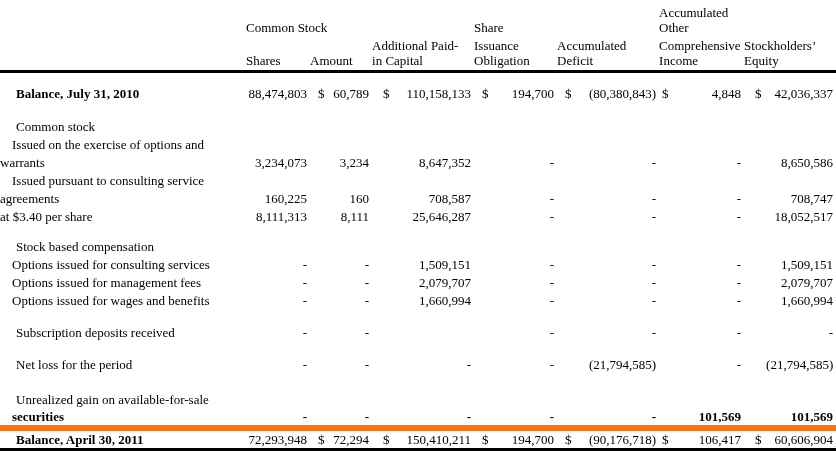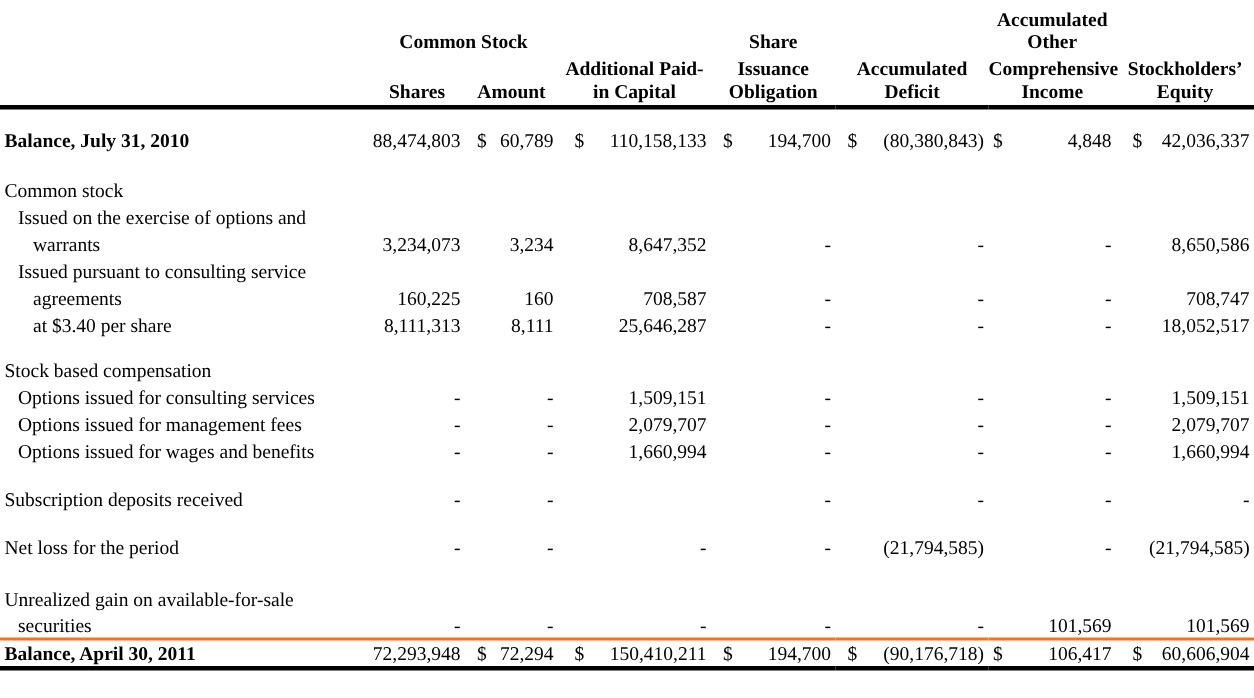--- a/index.html
+++ b/index.html
@@ -11,44 +11,44 @@
   }
   table.sse {
     border-collapse: collapse; table-layout: fixed;
     width: 836px;
   }
   td, th {
     padding: 0; margin: 0; white-space: nowrap; overflow: visible;
     font-weight: normal; vertical-align: bottom;
   }
   
-  thead th { font-weight: bold; text-align: center; line-height: 15px; padding-bottom: 2px; }
+  thead th { font-weight: normal; text-align: left; line-height: 15px; padding-bottom: 2px; }
   thead tr.ha { height: 37px; }
   thead tr.hb { height: 34px; }
   thead tr.hb > th, thead tr.hb > td { border-bottom: 3px solid #000; }
   
   tbody tr { height: 18px; }
   tbody td { line-height: 17px; }
   .lbl { text-align: left; }
-  .i0 { padding-left: 3px; margin-left: 36px; }
+  .i0 { padding-left: 16px; margin-left: 36px; }
   .i1 { padding-left: 12px; margin-top: 19px; }
-  .i2 { padding-left: 22px; }
+  .i2 { }
   .num { text-align: right; padding-right: 3px; }
   .dol { text-align: left; }
   .d1 { padding-left: 8px; }
   .d2 { padding-left: 11px; }
   .d3 { padding-left: 8px; }
   .d4 { padding-left: 8px; }
   .d5 { padding-left: 3px; }
   .d6 { padding-left: 11px; }
   tr.bold-row .lbl { font-weight: bold; }
   tr.sp12 { height: 12px; } tr.sp13 { height: 13px; } tr.sp14 { height: 14px; }
   tr.sp15 { height: 15px; } tr.sp17 { height: 17px; }
   tr.pre-final { height: 17px; }
-  tr.pre-final td { border-bottom: 2px solid #f97316; }
+  tr.pre-final td { border-bottom: 6px solid #f97316; font-weight: bold; }
   tr.final { height: 18px; }
   tr.final td { border-bottom: 3px solid #000; }
 </style>
 </head>
 <body>
 
 <div class="page">
   <table class="sse">
     <colgroup>
       <col style="width:246px">

